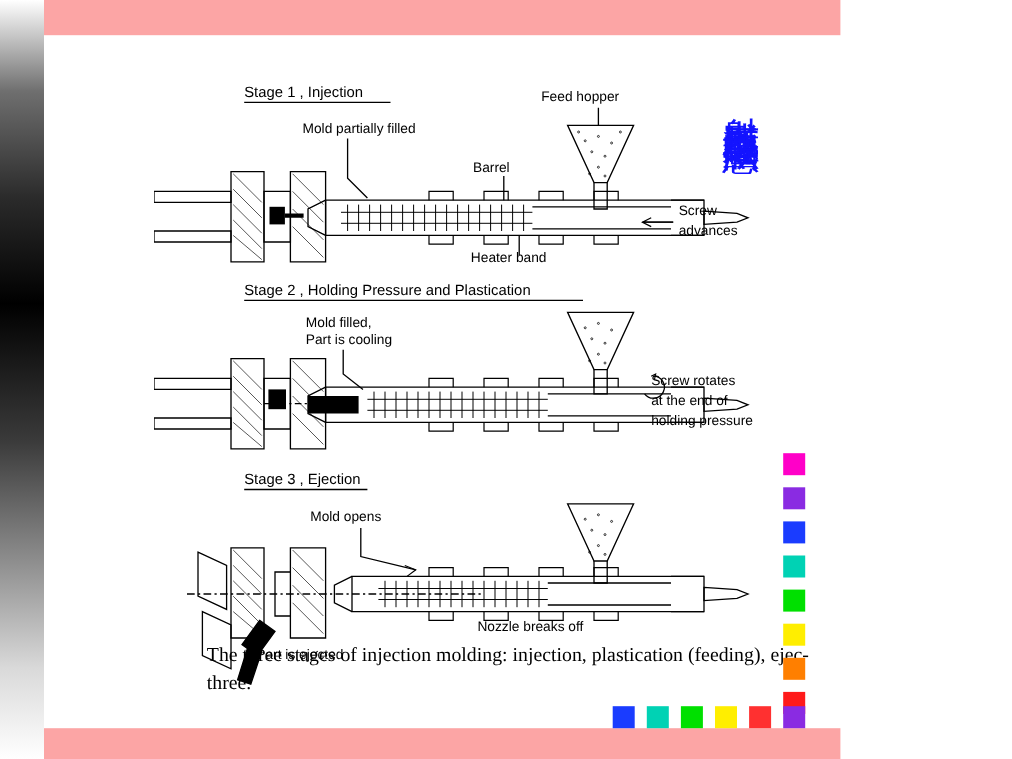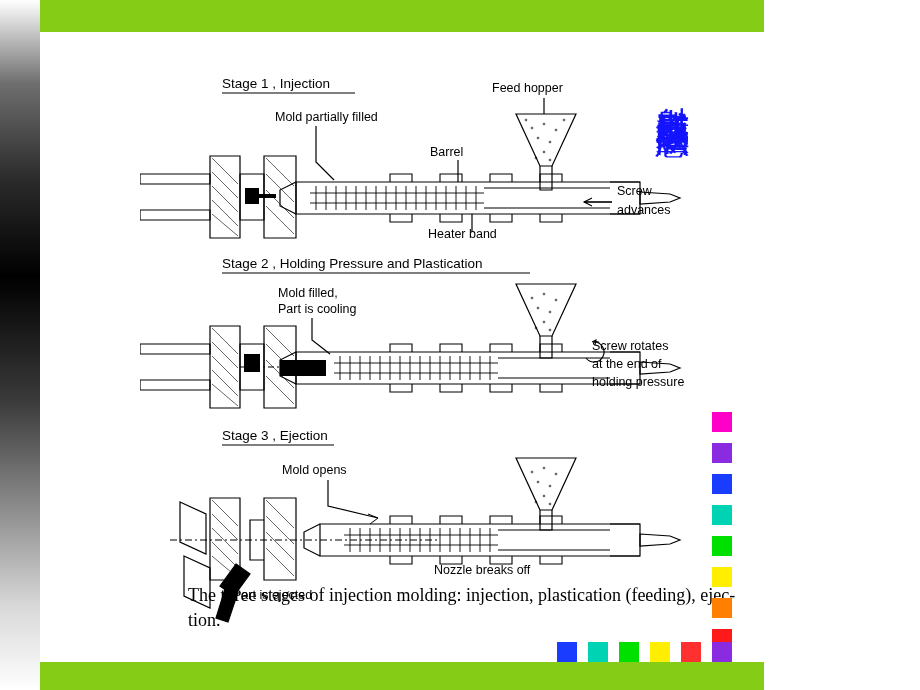--- a/index.html
+++ b/index.html
@@ -3,21 +3,21 @@
 <meta charset="utf-8">
 <style>
   html,body{margin:0;padding:0;}
   body{
     width:920px;height:690px;overflow:hidden;
     background:#ffffff;
     font-family:"Liberation Sans", sans-serif;
   }
   #slide{
     position:relative;width:764px;height:690px;
-    background:#84cc16;
+    background:#fca5a5;
   }
   
   .left-strip{
     position:absolute;left:0;top:0;width:40px;height:690px;
     background:linear-gradient(to bottom,#ffffff 0%,#6f6f6f 12%,#2b2b2b 26%,#000000 40%,#3a3a3a 58%,#8e8e8e 74%,#d9d9d9 88%,#ffffff 100%);
   }
   
   .card{
     position:absolute;left:40px;top:32px;width:840px;height:630px;
     background:#ffffff;
@@ -258,21 +258,21 @@
             <path d="M300 462 L300 454 L322 454 L322 462"></path>
             <path d="M350 462 L350 454 L372 454 L372 462"></path>
             <path d="M400 462 L400 454 L422 454 L422 462"></path>
           </g>
         </g>
       </svg>
     </div>
 
     <div class="caption">
       <span>The three stages of injection molding: injection, plastication (feeding), ejec-</span>
-      <span class="l2">tion.</span>
+      <span class="l2">three.</span>
     </div>
 
   </div>
 
   <div class="vtitle">射出成形之三種狀態圖</div>
 
   <div class="chips-col">
     <span class="chip" style="background:#ff00c8"></span>
     <span class="chip" style="background:#8a2be2"></span>
     <span class="chip" style="background:#1a3cff"></span>

